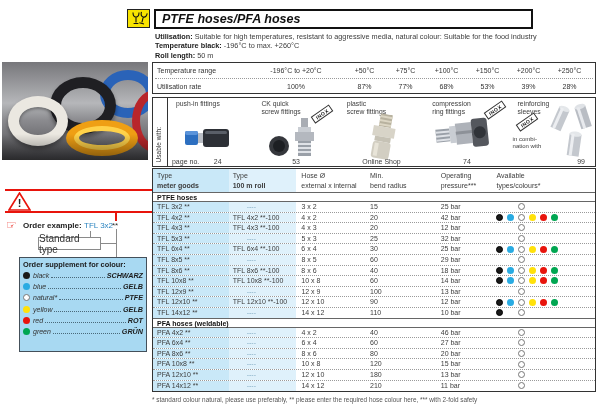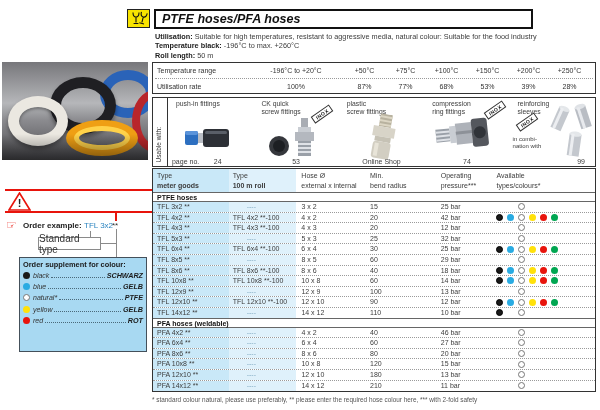--- a/index.html
+++ b/index.html
@@ -302,20 +302,26 @@
         <span class="len">yellow</span>
         <span class="leader"></span>
         <span class="lde">GELB</span>
       </div>
     <div class="litem">
         <span class="ldot" style="background: rgb(232, 20, 12);"></span>
         <span class="len">red</span>
         <span class="leader"></span>
         <span class="lde">ROT</span>
       </div>
+    <div class="litem">
+        <span class="ldot" style="background: rgb(0, 166, 81);"></span>
+        <span class="len">green</span>
+        <span class="leader"></span>
+        <span class="lde">GRÜN</span>
+      </div>
   </div>
 
   <div class="abs mtable">
     <div class="mhead">
       <div class="mh c1">
           <div>Type</div>
           <div>meter goods</div>
         </div>
       <div class="mh c2">
           <div>Type</div>

